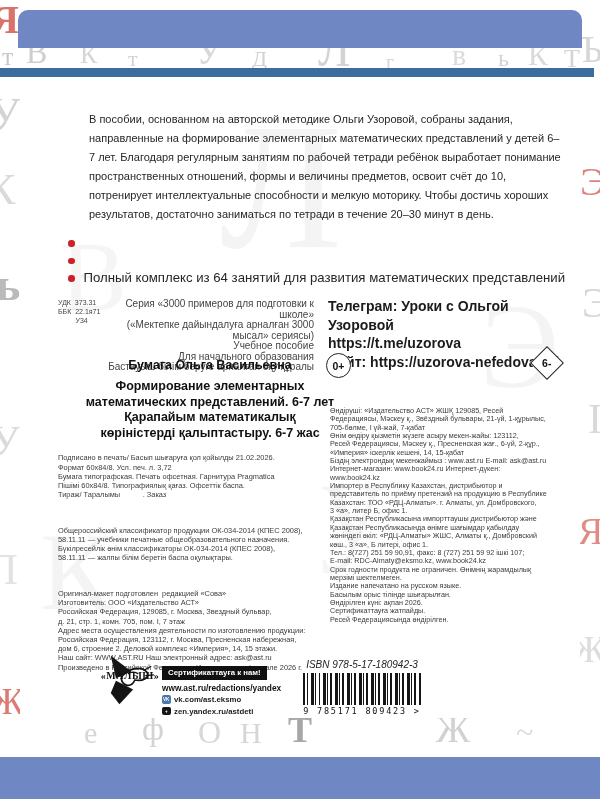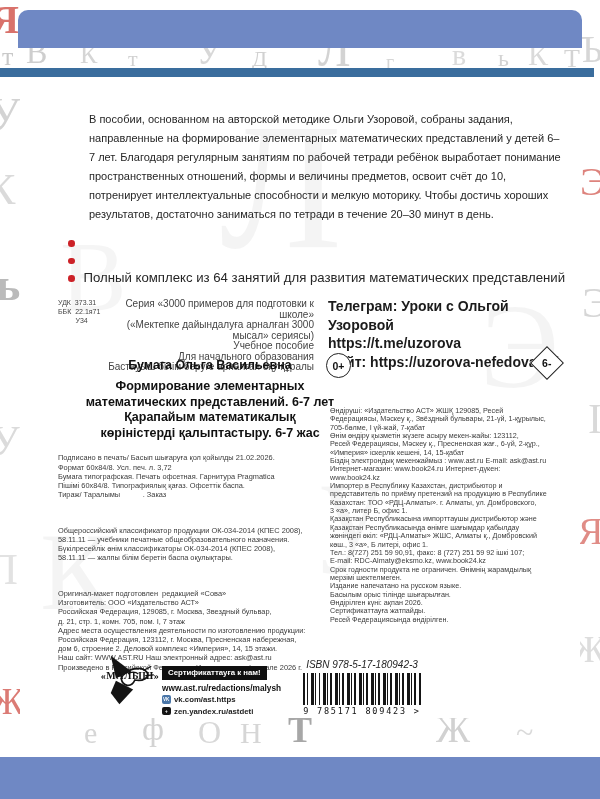--- a/index.html
+++ b/index.html
@@ -211,24 +211,24 @@
       <path d="M10 1 L34 19 L16 27 Z" fill="#141414"></path>
       <path d="M22 27 C 28 15, 46 12, 52 20 C 56 26, 47 31, 38 29 C 34 38, 24 37, 22 27 Z" fill="none" stroke="#141414" stroke-width="2"></path>
       <path d="M30 22 c 3 -3, 9 -3, 12 0" fill="none" stroke="#141414" stroke-width="1.4"></path>
       <path d="M48 18 l 9 -5 M50 24 l 10 -1" stroke="#141414" stroke-width="1.4"></path>
       <path d="M16 30 L36 40 L20 57 L10 44 Z" fill="#141414"></path>
     </svg>
     <div class="logo-text">«МАЛЫШ»</div>
 
     <div class="social">
       <div class="join-banner">Сертификаттауға к нам!</div>
-      <div class="site">www.ast.ru/redactions/malysh</div>
+      <div class="site">www.ast.ru/redactions/yandex</div>
       <div class="soc-row">
         <span class="soc-ic ic-vk">VK</span>
-        <span>vk.com/ast.https</span>
+        <span>vk.com/ast.eksmo</span>
       </div>
       <div class="soc-row">
         <span class="soc-ic ic-zen">+</span>
         <span>zen.yandex.ru/astdeti</span>
       </div>
       
     </div>
 
     <div class="barcode-wrap">
       <div class="isbn">ISBN 978-5-17-180942-3</div>

